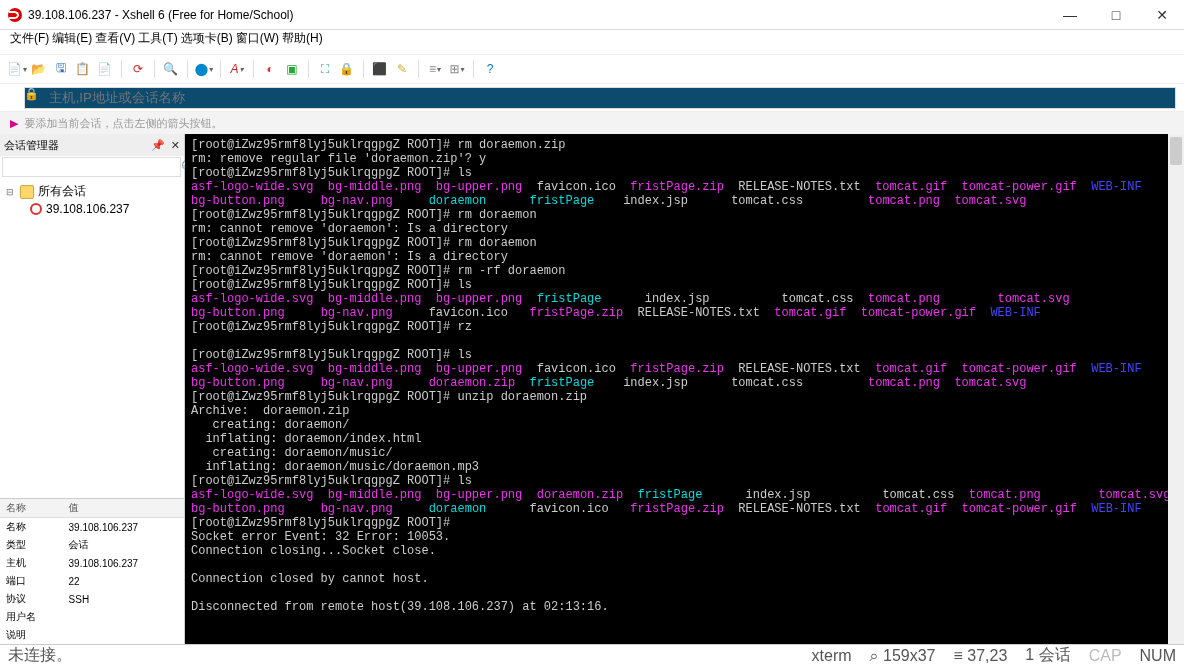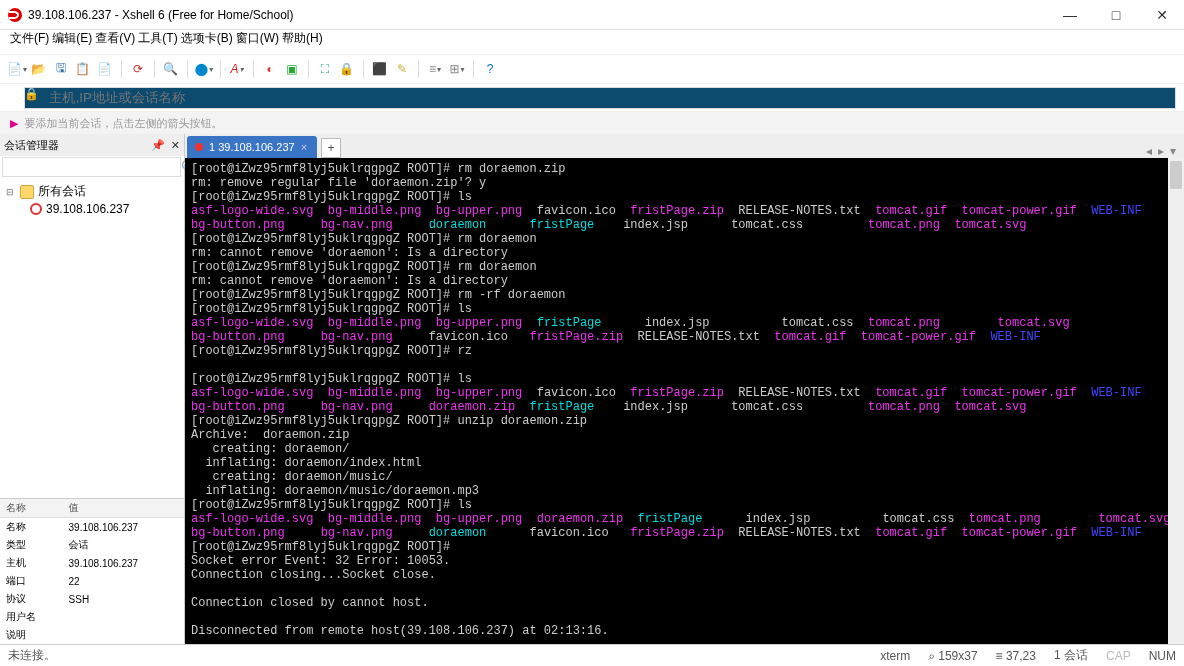--- a/index.html
+++ b/index.html
@@ -46,21 +46,21 @@
 .tab { height: 22px; background: #3a74c4; color: #fff; padding: 0 10px 0 8px; display: flex; align-items: center; gap: 6px; font-size: 11px; border-radius: 3px 3px 0 0; position: relative; }
 .tab .dot { width: 8px; height: 8px; background: #e33; border-radius: 50%; }
 .tab .close { color: #cce; }
 .tab-add { width: 20px; height: 20px; background: #fff; border: 1px solid #bbb; display: flex; align-items: center; justify-content: center; margin-left: 2px; color: #555; }
 .tabs .spacer { flex: 1; }
 .tabs .tabnav { color: #888; display: flex; gap: 6px; padding-right: 8px; }
 .terminal { flex: 1; background: #000; color: #ccc; font-family: Consolas, "Courier New", monospace; font-size: 12px; line-height: 14px; padding: 4px 6px; overflow: auto; white-space: pre; position: relative; }
 .terminal .mag { color: #e3e; }
 .terminal .cyan { color: #0dd; }
 .terminal .blue { color: #44f; }
-.statusbar { height: 22px; background: #fff; border-top: 1px solid #ccc; display: flex; align-items: center; padding: 0 8px; font-size: 12px; color: #555; gap: 18px; }
+.statusbar { height: 22px; background: #fff; border-top: 1px solid #ccc; display: flex; align-items: center; padding: 0 8px; font-size: 16px; color: #555; gap: 18px; }
 .statusbar .spacer { flex: 1; }
 .scrollbar { position: absolute; right: 0; top: 0; bottom: 0; width: 16px; background: #f0f0f0; }
 .scroll-thumb { position: absolute; left: 2px; right: 2px; top: 3px; height: 28px; background: #ccc; border-radius: 2px; }
 </style>
 </head>
 <body>
 
 <div class="titlebar">
   <span class="app-icon"></span>
   <span class="title">39.108.106.237 - Xshell 6 (Free for Home/School)</span>
@@ -181,34 +181,20 @@
         <tr>
               <td>说明</td>
               <td></td>
             </tr>
       </tbody>
         </table>
     </div>
   </div>
 
   <div class="rightcol">
-    <div class="tabs">
-      <div class="tab">
-        <span class="dot"></span>
-        <span>1 39.108.106.237</span>
-        <span class="close">×</span>
-      </div>
-      <div class="tab-add">+</div>
-      <div class="spacer"></div>
-      <div class="tabnav">
-        <span>◂</span>
-        <span>▸</span>
-        <span>▾</span>
-      </div>
-    </div>
 
     <div class="terminal"><div class="scrollbar"><div class="scroll-thumb"></div></div><span>[root@iZwz95rmf8lyj5uklrqgpgZ ROOT]# </span><span>rm doraemon.zip</span>
 <span>rm: remove regular file 'doraemon.zip'? y</span>
 <span>[root@iZwz95rmf8lyj5uklrqgpgZ ROOT]# </span><span>ls</span>
 <span class="mag">asf-logo-wide.svg</span>  <span class="mag">bg-middle.png</span>  <span class="mag">bg-upper.png</span>  <span>favicon.ico</span>  <span class="mag">fristPage.zip</span>  <span>RELEASE-NOTES.txt</span>  <span class="mag">tomcat.gif</span>  <span class="mag">tomcat-power.gif</span>  <span class="blue">WEB-INF</span>
 <span class="mag">bg-button.png</span>     <span class="mag">bg-nav.png</span>     <span class="cyan">doraemon</span>      <span class="cyan">fristPage</span>    <span>index.jsp</span>      <span>tomcat.css</span>         <span class="mag">tomcat.png</span>  <span class="mag">tomcat.svg</span>
 <span>[root@iZwz95rmf8lyj5uklrqgpgZ ROOT]# </span><span>rm doraemon</span>
 <span>rm: cannot remove 'doraemon': Is a directory</span>
 <span>[root@iZwz95rmf8lyj5uklrqgpgZ ROOT]# </span><span>rm doraemon</span>
 <span>rm: cannot remove 'doraemon': Is a directory</span>

